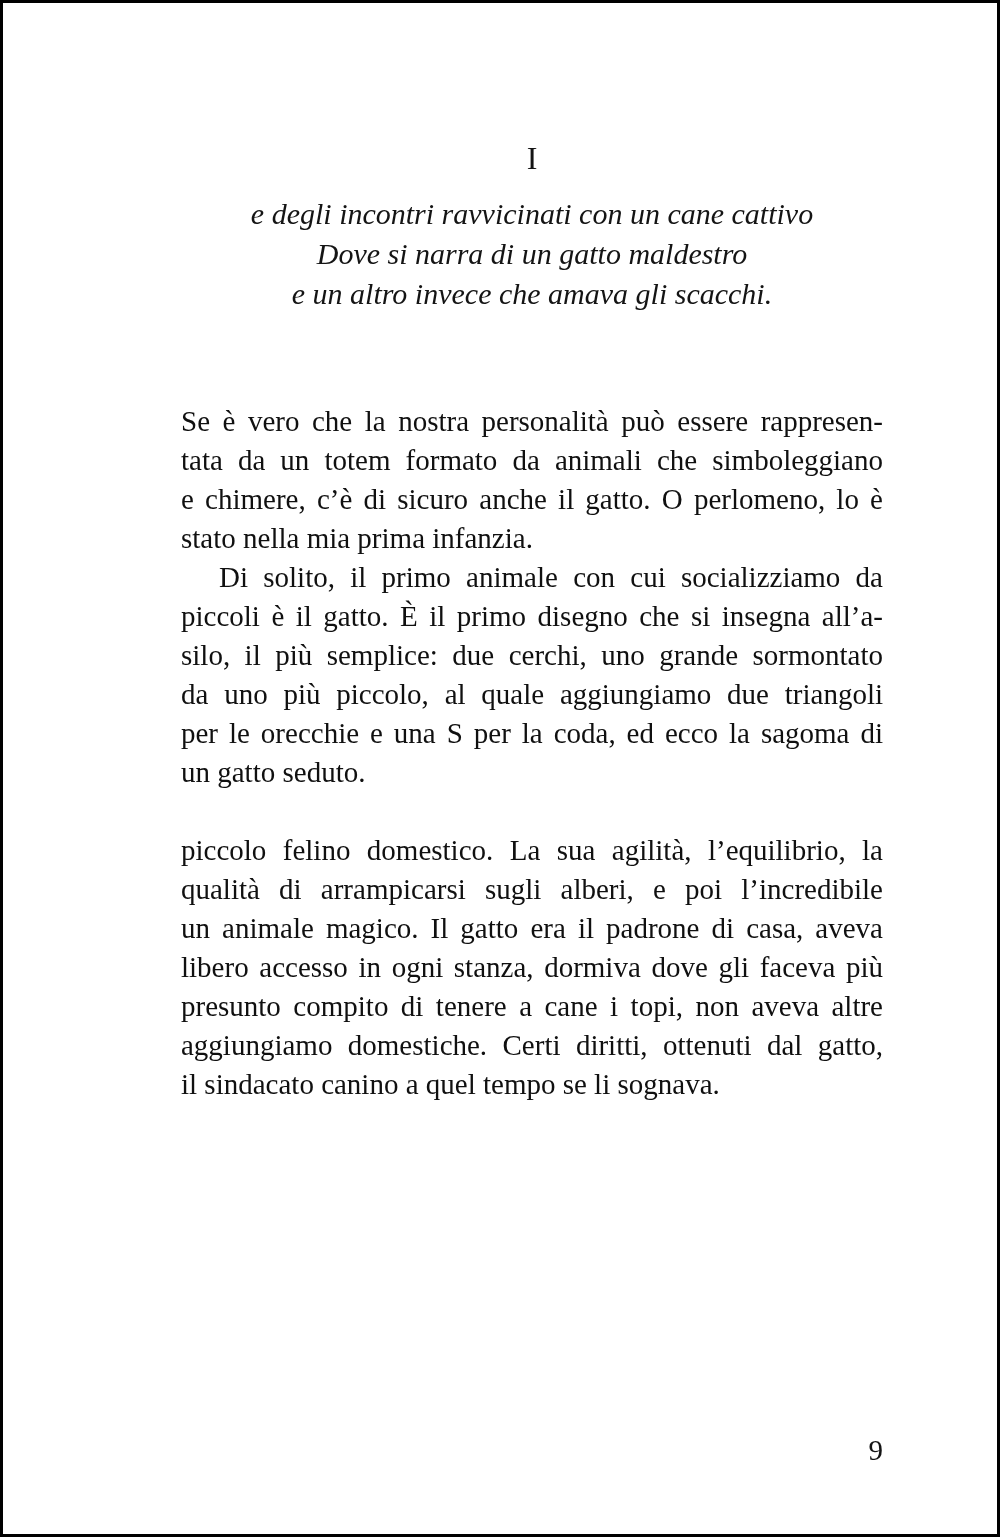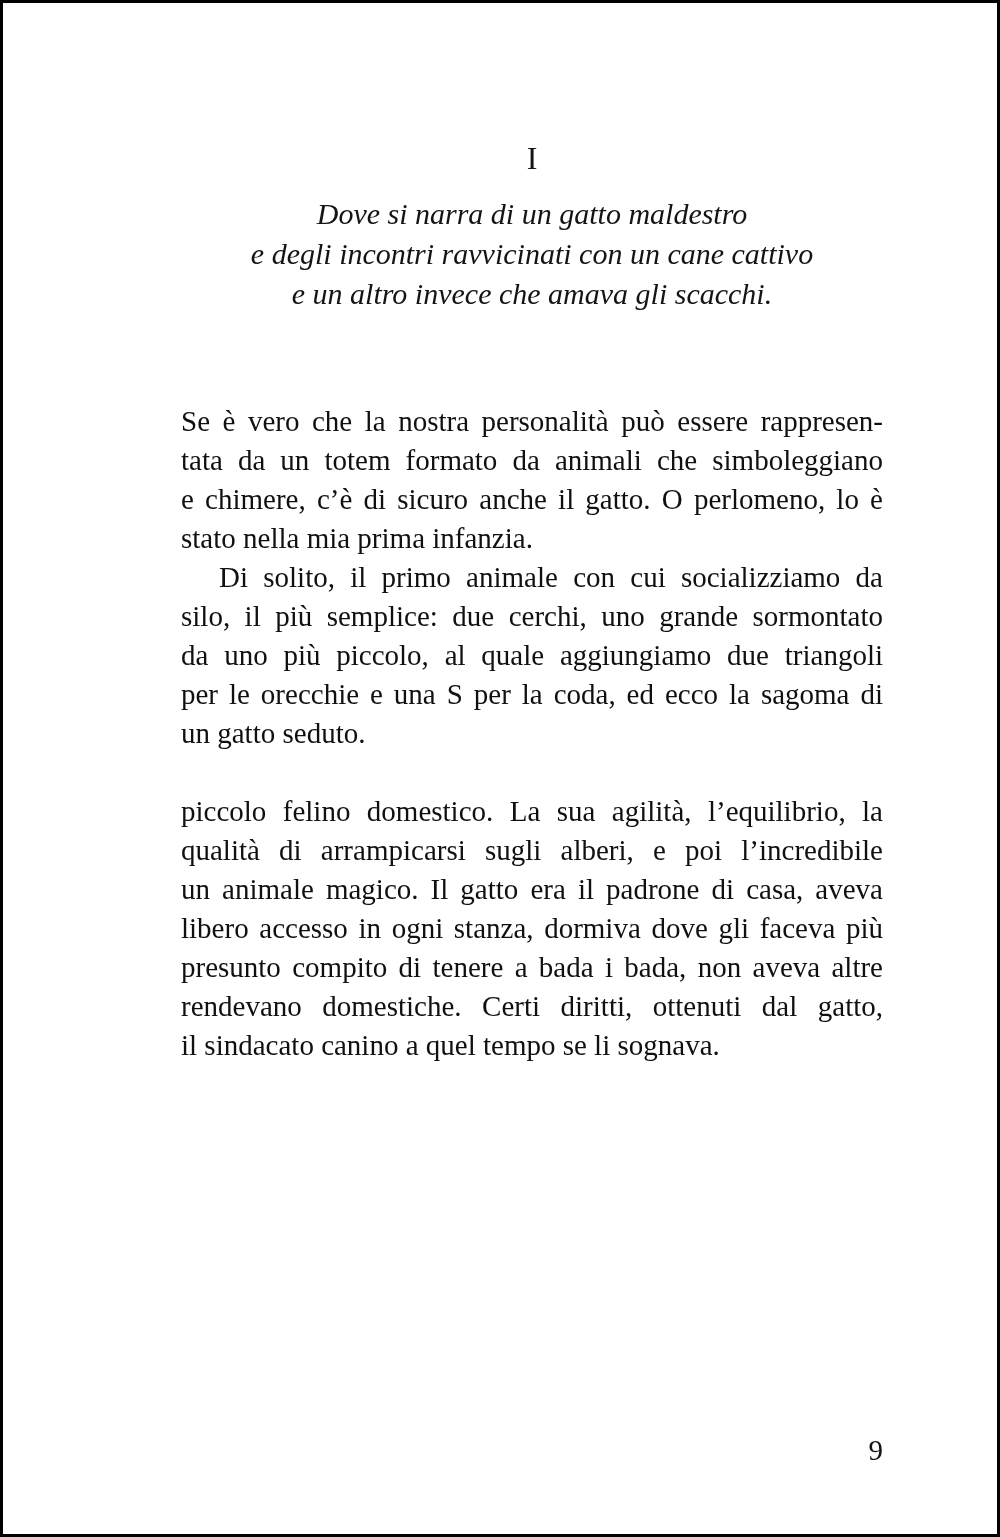--- a/index.html
+++ b/index.html
@@ -64,46 +64,47 @@
   }
 </style>
 </head>
 <body>
 
 <div class="page">
 
   <div class="heading-block">
     <div class="chapter-number">I</div>
     <div class="chapter-subtitle">
+        <div>e degli incontri ravvicinati con un cane cattivo</div>
         <div>Dove si narra di un gatto maldestro</div>
-        <div>e degli incontri ravvicinati con un cane cattivo</div>
         <div>e un altro invece che amava gli scacchi.</div>
       </div>
   </div>
 
   <div class="body-text">
       <div class="paragraph">
         <div class="line">Se è vero che la nostra personalità può essere rappresen-</div>
         <div class="line">tata da un totem formato da animali che simboleggiano</div>
         <div class="line">e chimere, c’è di sicuro anche il gatto. O perlomeno, lo è</div>
         <div class="line last">stato nella mia prima infanzia.</div>
       </div>
       <div class="paragraph">
         <div class="line indent">Di solito, il primo animale con cui socializziamo da</div>
+        <div class="line">piccoli è il gatto. È il primo disegno che si insegna all’a-</div>
         <div class="line">silo, il più semplice: due cerchi, uno grande sormontato</div>
         <div class="line">da uno più piccolo, al quale aggiungiamo due triangoli</div>
         <div class="line">per le orecchie e una S per la coda, ed ecco la sagoma di</div>
         <div class="line last">un gatto seduto.</div>
       </div>
       <div class="paragraph space-before">
         <div class="line">piccolo felino domestico. La sua agilità, l’equilibrio, la</div>
         <div class="line">qualità di arrampicarsi sugli alberi, e poi l’incredibile</div>
         <div class="line">un animale magico. Il gatto era il padrone di casa, aveva</div>
         <div class="line">libero accesso in ogni stanza, dormiva dove gli faceva più</div>
-        <div class="line">presunto compito di tenere a bada i bada, non aveva altre</div>
-        <div class="line">rendevano domestiche. Certi diritti, ottenuti dal gatto,</div>
+        <div class="line">presunto compito di tenere a cane i topi, non aveva altre</div>
+        <div class="line">aggiungiamo domestiche. Certi diritti, ottenuti dal gatto,</div>
         <div class="line last">il sindacato canino a quel tempo se li sognava.</div>
       </div>
     </div>
 
   <div class="page-number">9</div>
 
 </div>
 
 </body></html>

